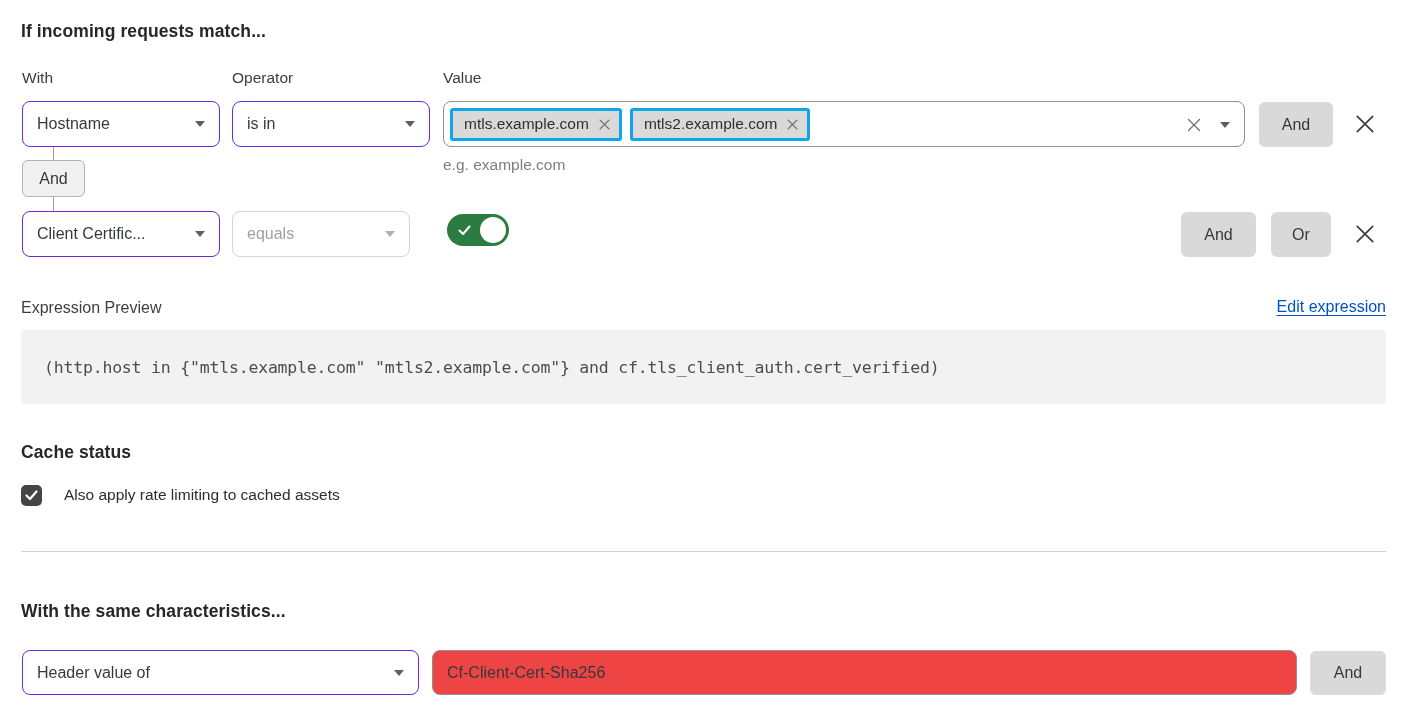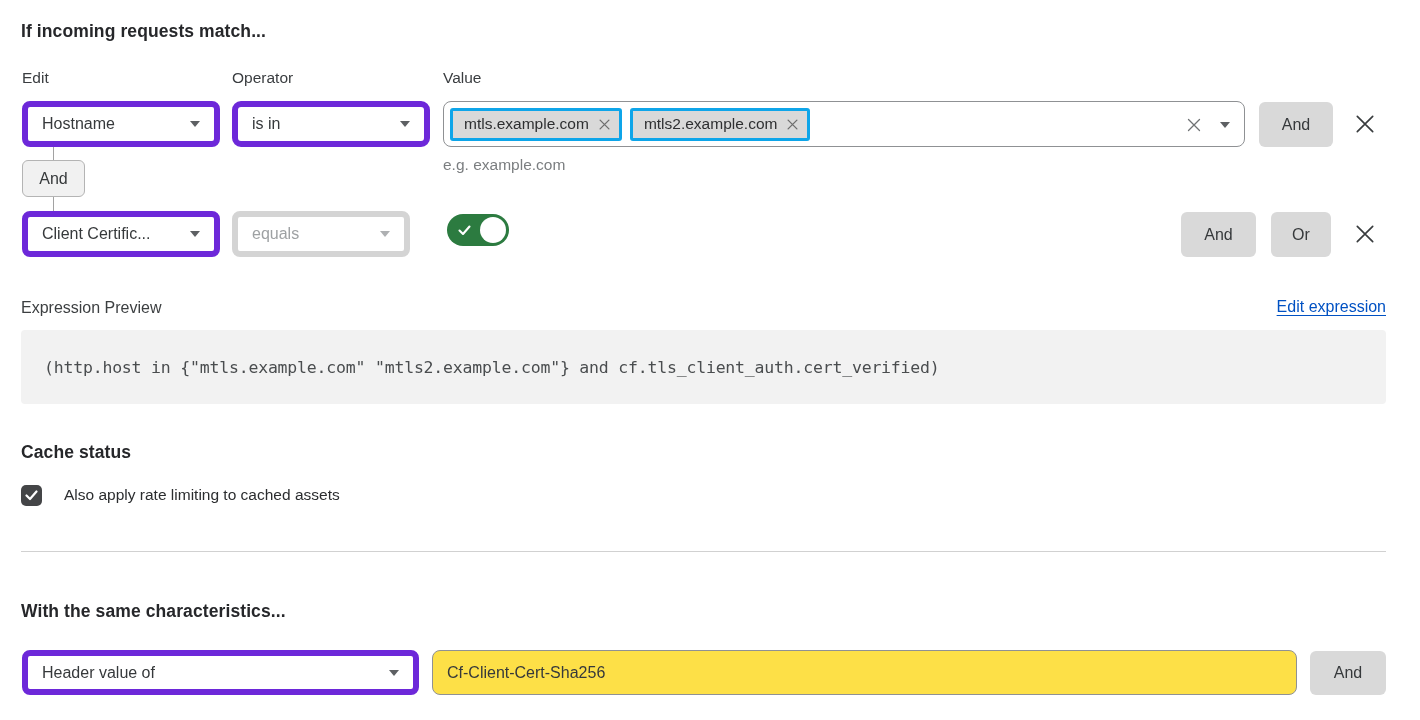--- a/index.html
+++ b/index.html
@@ -14,21 +14,21 @@
   .sec-title { position:absolute; font-size:17.5px; font-weight:700; color:#26272a; letter-spacing:.1px; }
   .t1 { left:21px; top:21px; }
   .t2 { left:21px; top:442px; }
   .t3 { left:21px; top:601px; }
 
   .col-label { position:absolute; top:69px; font-size:15.5px; color:#3a3d40; }
   .l-field { left:22px; } .l-operator { left:232px; } .l-value { left:443px; }
 
   .select {
     position:absolute; height:46px; background:#fff;
-    border:6px solid #6d28d9; border-radius:8px;
+    border:1px solid #6d28d9; border-radius:8px;
     display:flex; align-items:center; justify-content:space-between;
     padding:0 14px 0 14px; font-size:16px; color:#36393b; cursor:pointer;
   }
   .select .val { white-space:nowrap; overflow:hidden; text-overflow:ellipsis; }
   .caret {
     width:0; height:0; flex:none; margin-left:10px;
     border-left:5.5px solid transparent; border-right:5.5px solid transparent;
     border-top:6.5px solid #5d6063;
   }
   .select.disabled { border-color:#d4d4d4; color:#9ea1a3; cursor:default; }
@@ -105,31 +105,31 @@
     position:absolute; left:21px; top:485px; width:21px; height:21px;
     border-radius:5px; display:flex; align-items:center; justify-content:center; cursor:pointer;
   }
   .cb-label { position:absolute; left:64px; top:486px; font-size:15.5px; color:#2b2d2f; cursor:pointer; }
 
   .divider { position:absolute; left:21px; top:551px; width:1365px; height:1px; background:#d1d1d1; }
 
   .text-input {
     position:absolute; left:432px; top:650px; width:865px; height:45px;
     border:1px solid #8f9194; border-radius:8px; padding:0 14px;
-    font-family:inherit; font-size:16px; color:#36393b; background:#fde047; outline:none;
+    font-family:inherit; font-size:16px; color:#36393b; background:#ef4444; outline:none;
   }
 </style>
 </head>
 <body>
 
 <div class="page">
 
   <h2 class="sec-title t1">If incoming requests match...</h2>
 
-  <div class="col-label l-field">Edit</div>
+  <div class="col-label l-field">With</div>
   <div class="col-label l-operator">Operator</div>
   <div class="col-label l-value">Value</div>
 
   <div class="select s-hostname">
     <span class="val">Hostname</span>
     <span class="caret"></span>
   </div>
 
   <div class="select s-isin">
     <span class="val">is in</span>

